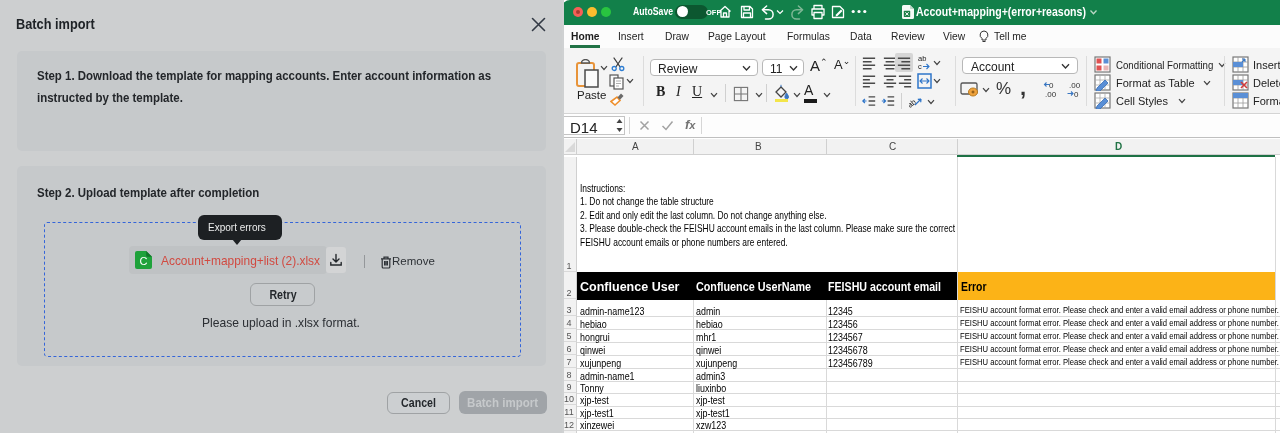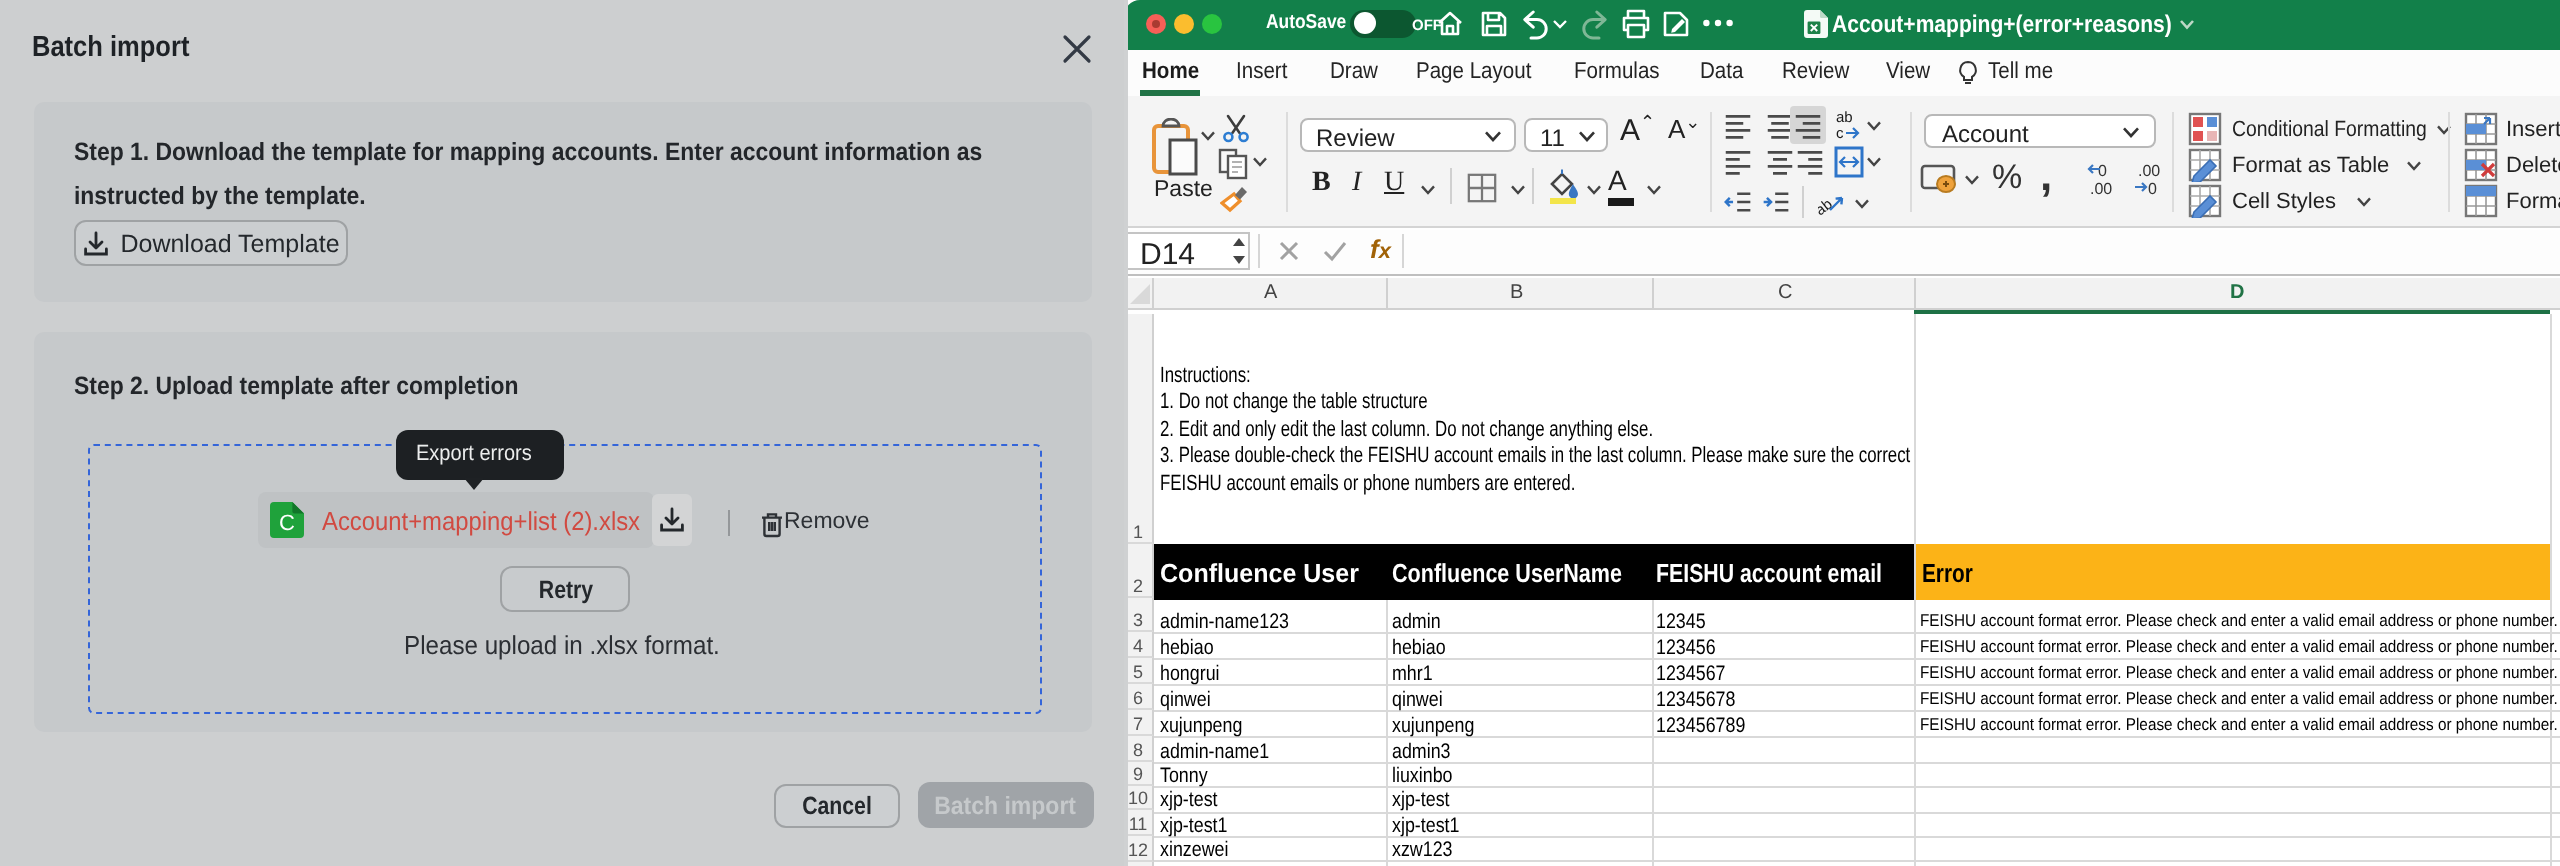--- a/index.html
+++ b/index.html
@@ -31,27 +31,20 @@
 </style>
 </head>
 <body>
 <div id="left">
   <div class="abs" id="ttl">Batch import</div>
   <svg class="abs" style="left:531px;top:17px" width="15" height="15" viewBox="0 0 15 15">
       <path d="M1.5 1.5 L13.5 13.5 M13.5 1.5 L1.5 13.5" stroke="#333a45" stroke-width="1.6" stroke-linecap="round"></path>
     </svg>
   <div class="box" style="top:51px; height:100px;">
     <div class="abs stept" style="left:20px; top:15px;">Step 1. Download the template for mapping accounts. Enter account information as<br>instructed by the template.</div>
-    <div class="abs btn" style="left:20px; top:59px; width:137px; height:23px;">
-      <svg width="14" height="14" viewBox="0 0 14 14" style="margin-right:5px">
-          <path d="M7 1.5 V8.5 M4 6 L7 9 L10 6" stroke="#24282c" stroke-width="1.4" fill="none" stroke-linecap="round" stroke-linejoin="round"></path>
-          <path d="M1.8 9.5 V12 H12.2 V9.5" stroke="#24282c" stroke-width="1.4" fill="none" stroke-linecap="round"></path>
-        </svg>
-      Download Template
-    </div>
   </div>
   <div class="box" style="top:166px; height:200px;">
     <div class="abs stept" style="left:20px; top:17px;">Step 2. Upload template after completion</div>
     <svg class="abs" style="left:27px; top:56px;" width="477" height="135">
         <rect x="0.5" y="0.5" width="476" height="134" rx="2.5" fill="none" stroke="#3465d9" stroke-width="1" stroke-dasharray="3 2.4"></rect>
       </svg>
 
     <div class="abs" style="left:112px; top:80px; width:198px; height:28px; background:#bfc2c4; border-radius:4px;"></div>
     <svg class="abs" style="left:118px; top:85px;" width="17" height="18" viewBox="0 0 17 18">
       <path d="M0 2 a2 2 0 0 1 2 -2 H11.2 L17 5.8 V16 a2 2 0 0 1 -2 2 H2 a2 2 0 0 1 -2 -2 Z" fill="#1fa23b"></path>
@@ -368,21 +361,21 @@
         <path d="M4.5 1 L7.5 5 H1.5 Z" fill="#444"></path>
         <path d="M4.5 14 L1.5 10 H7.5 Z" fill="#444"></path>
       </svg>
     <div class="abs" style="left:67px;top:2px;width:1px;height:17px;background:#d6d6d6;"></div>
     <svg class="abs" style="left:77px;top:5px;" width="11" height="11" viewBox="0 0 11 11">
         <path d="M1.5 1.5 L9.5 9.5 M9.5 1.5 L1.5 9.5" stroke="#a2a2a2" stroke-width="1.5"></path>
       </svg>
     <svg class="abs" style="left:99px;top:5px;" width="13" height="11" viewBox="0 0 13 11">
         <path d="M1.5 6 L5 9.5 L11.5 1.5" stroke="#a2a2a2" stroke-width="1.5" fill="none"></path>
       </svg>
-    <div class="abs" style="left:123px;top:2px;font-size:13px;font-style:italic;color:#a16207;font-weight:bold;">f<span style="font-size:11px">x</span></div>
+    <div class="abs" style="left:123px;top:2px;font-size:13px;font-style:italic;color:#737373;font-weight:bold;">f<span style="font-size:11px">x</span></div>
     <div class="abs" style="left:139px;top:2px;width:1px;height:17px;background:#d6d6d6;"></div>
   </div>
   <div id="colhead">
     <div class="abs" style="left:0;top:0;width:15px;height:16px;border-right:1px solid #d0d0d0;"></div>
     <svg class="abs" style="left:2px;top:2px;" width="12" height="12" viewBox="0 0 12 12">
         <path d="M11 1 V11 H1 Z" fill="#d9d9d9"></path>
       </svg>
     <div class="chl" style="left:70px;">A</div>
     <div class="chl" style="left:193px;">B</div>
     <div class="chl" style="left:327px;">C</div>

